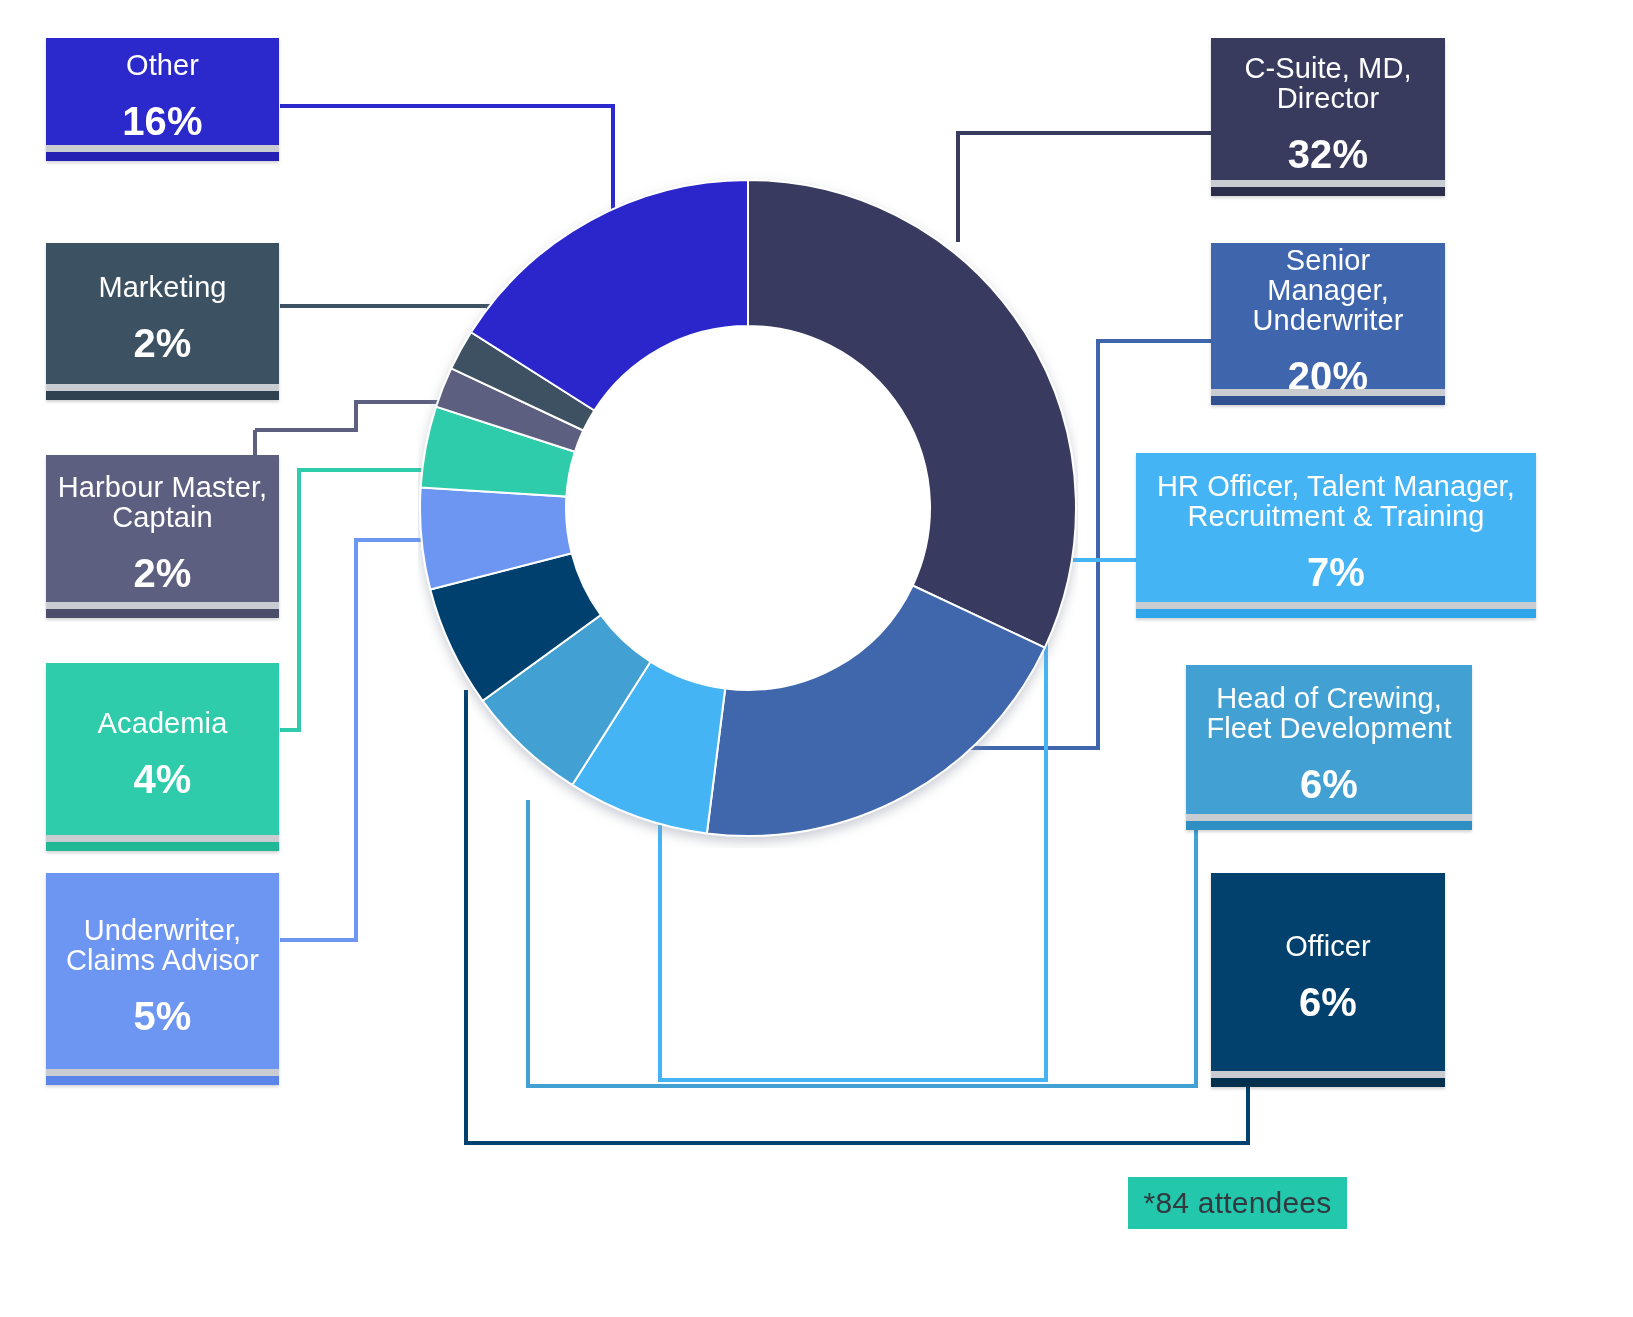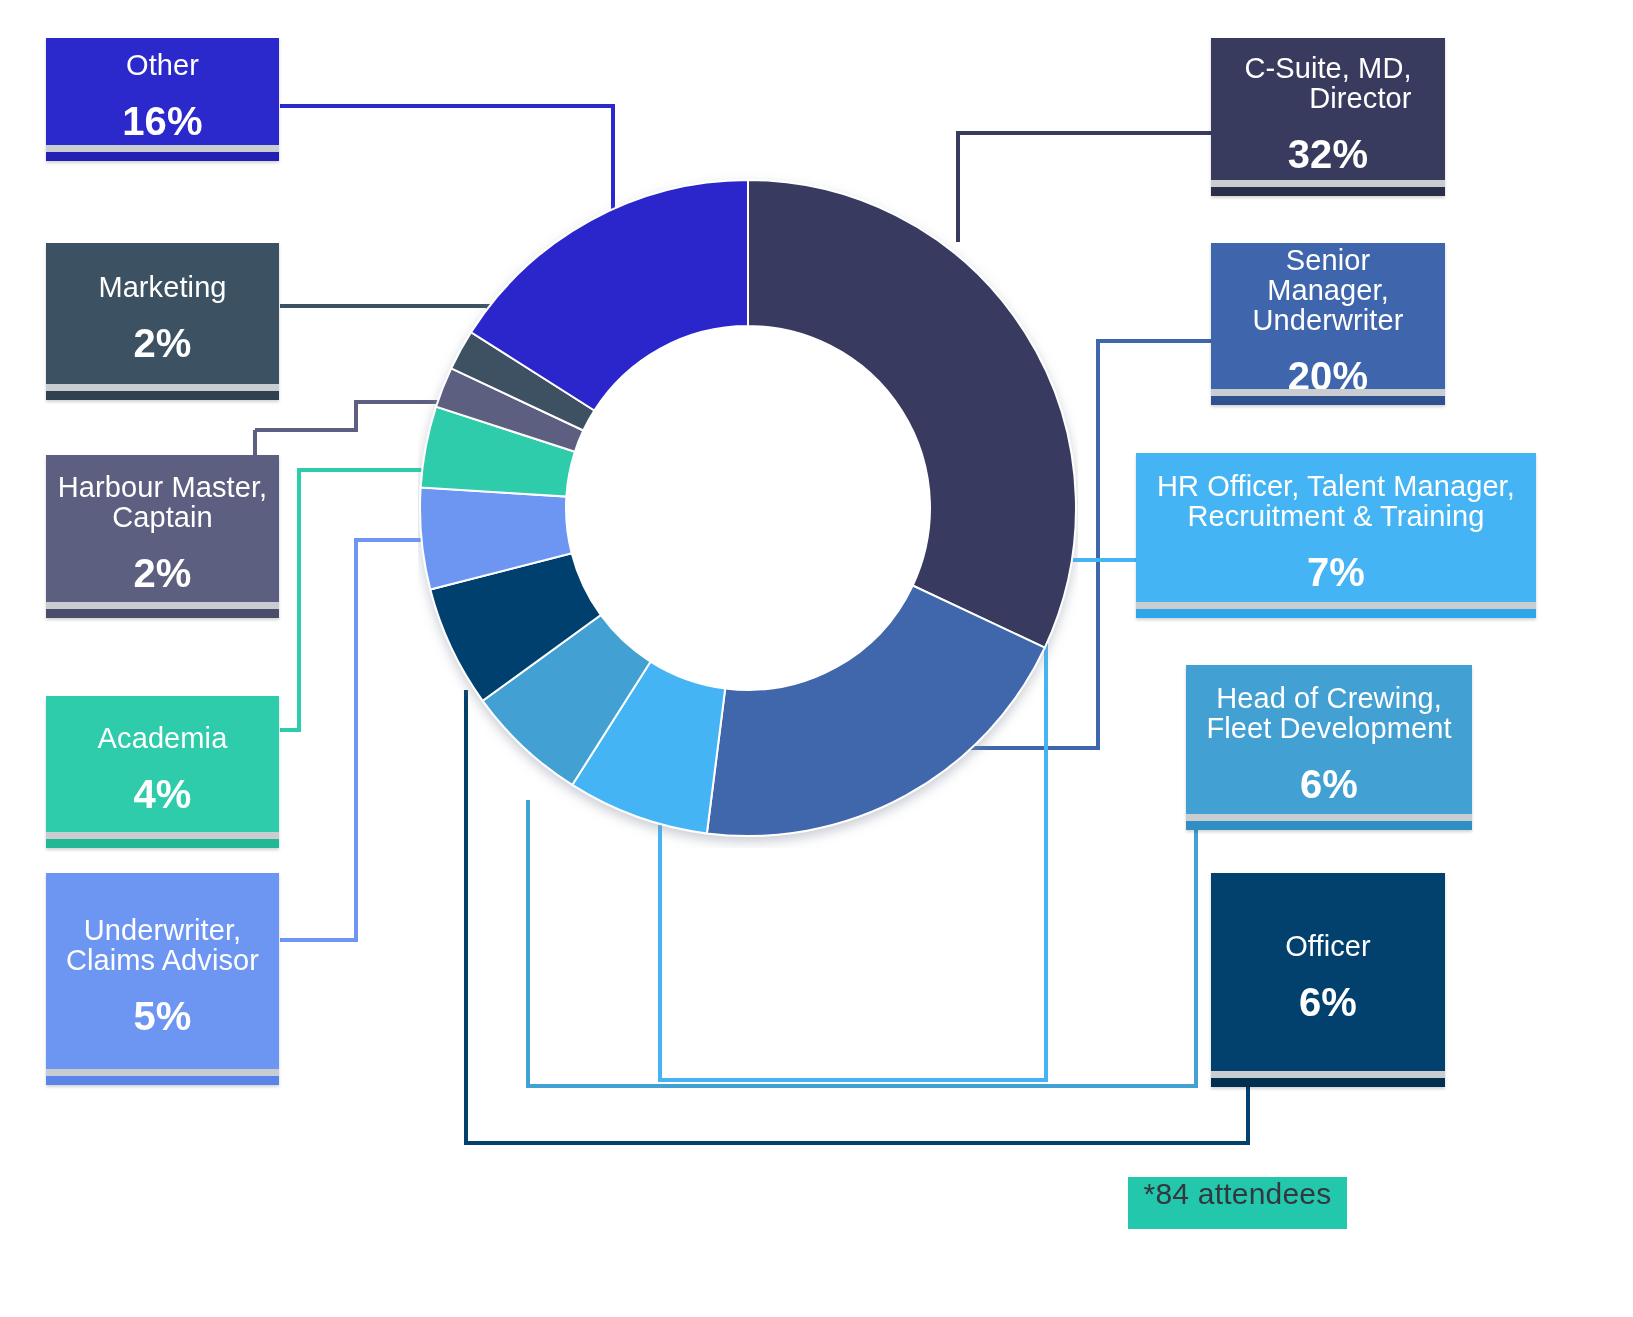--- a/index.html
+++ b/index.html
@@ -29,21 +29,21 @@
   }
   .callout .c-value{
     font-size:40px;line-height:1.06;font-weight:bold;margin-top:20px;letter-spacing:.2px;
   }
   
   .callout .rule-light{position:absolute;left:0;right:0;bottom:9px;height:7px;background:#c9cdd2;}
   .callout .rule-dark{position:absolute;left:0;right:0;bottom:0;height:9px;}
 
   
   #attendees{
-    position:absolute;z-index:4;display:flex;align-items:flex-start;justify-content:center;
+    position:absolute;z-index:4;display:flex;align-items:center;justify-content:center;
     color:#33383f;font-size:30px;letter-spacing:.2px;
   }
 </style>
 </head>
 <body>
 
 <div id="stage">
 
   <svg id="connectors" viewBox="0 0 1633 1317" width="1633" height="1317" fill="none">
 
@@ -107,36 +107,36 @@
   </div>
 
   <div class="callout" style="left: 46px; top: 455px; width: 233px; height: 163px; background: rgb(93, 95, 128); align-items: center;">
     <span class="c-label">Harbour Master,
 Captain</span>
     <span class="c-value">2%</span>
     <span class="rule-light"></span>
     <span class="rule-dark" style="background: rgb(75, 77, 107);"></span>
   </div>
 
-  <div class="callout" style="left: 46px; top: 696px; width: 233px; height: 152px; background: rgb(46, 204, 170);">
+  <div class="callout" style="left: 46px; top: 663px; width: 233px; height: 188px; background: rgb(46, 204, 170);">
     <span class="c-label">Academia</span>
     <span class="c-value">4%</span>
     <span class="rule-light"></span>
     <span class="rule-dark" style="background: rgb(34, 183, 149);"></span>
   </div>
 
   <div class="callout" style="left: 46px; top: 873px; width: 233px; height: 212px; background: rgb(109, 149, 242);">
     <span class="c-label">Underwriter,
 Claims Advisor</span>
     <span class="c-value">5%</span>
     <span class="rule-light"></span>
     <span class="rule-dark" style="background: rgb(90, 132, 232);"></span>
   </div>
 
-  <div class="callout" style="left: 1211px; top: 38px; width: 234px; height: 158px; background: rgb(56, 59, 94); text-align: right;">
+  <div class="callout" style="left: 1211px; top: 38px; width: 234px; height: 158px; background: rgb(56, 59, 94);">
     <span class="c-label">C-Suite, MD,
 Director</span>
     <span class="c-value">32%</span>
     <span class="rule-light"></span>
     <span class="rule-dark" style="background: rgb(43, 46, 74);"></span>
   </div>
 
   <div class="callout" style="left: 1211px; top: 243px; width: 234px; height: 162px; background: rgb(63, 102, 172);">
     <span class="c-label">Senior Manager,
 Underwriter</span>

